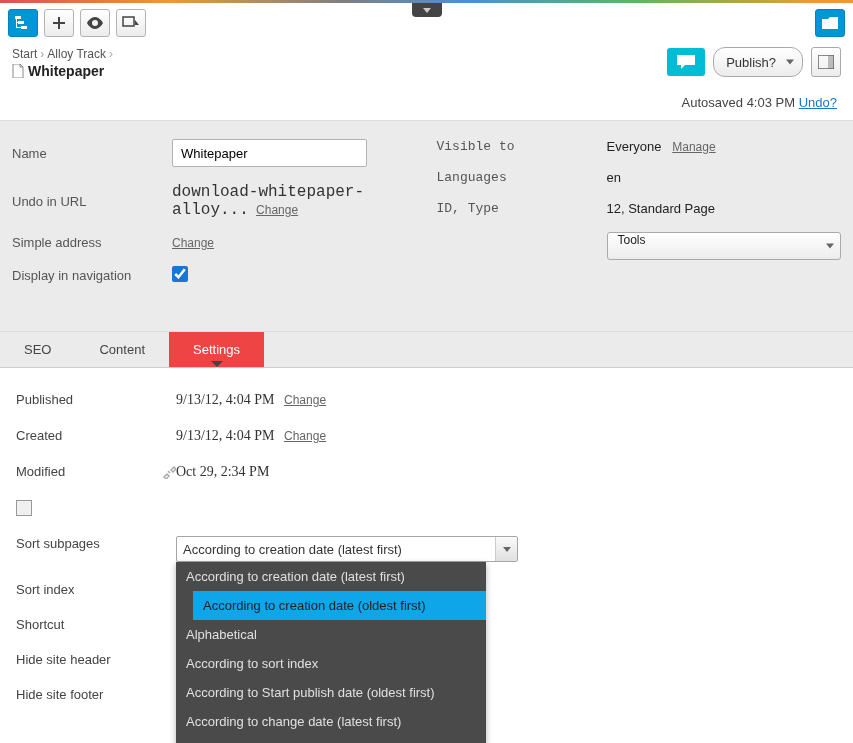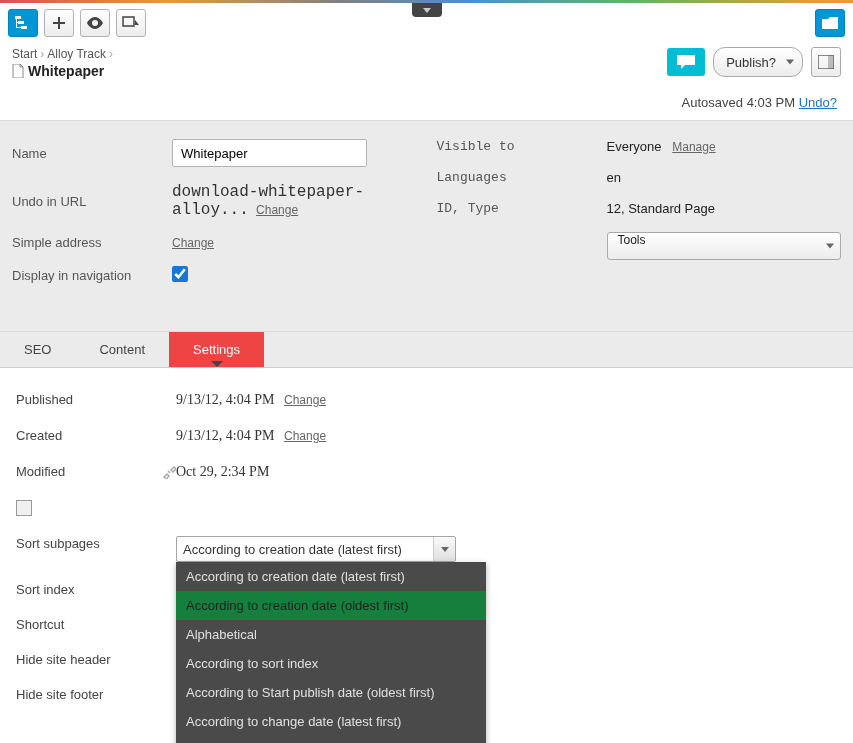--- a/index.html
+++ b/index.html
@@ -57,26 +57,26 @@
 .tab.active::after { content:''; position:absolute; bottom:-6px; left:50%; transform:translateX(-50%); border:6px solid transparent; border-top-color:#444;}
 
 .settings-body { padding: 24px 16px;}
 .srow { display:flex; align-items:flex-start; margin-bottom: 20px;}
 .slabel { width:160px; font-size:13px; color:#444; display:flex; align-items:center; gap:6px;}
 .slabel svg { fill:#999; }
 .svalue { font-size:13px; color:#333;}
 .datestr { font-family:Liberation Serif, serif; font-size:14px; color:#333; margin-right:6px;}
 .simple-cb { width:16px; height:16px; border:1px solid #999; background:#f0f0f0;}
 
-.dropdown-box { position:relative; width:280px;}
+.dropdown-box { position:relative; width:342px;}
 .dropdown-sel { width:100%; height:26px; border:1px solid #a6a6a6; border-radius:2px; display:flex; align-items:center; padding:0 6px; font-size:13px; background:#fff; cursor:pointer;}
 .dropdown-caret-box { position:absolute; right:1px; top:1px; width:22px; height:24px; border-left:1px solid #ccc; background:linear-gradient(#fafafa,#e0e0e0); display:flex; align-items:center; justify-content:center; border-radius:0 2px 2px 0;}
 .dropdown-list { position:absolute; top:26px; left:0; width:310px; background:#4a4a4a; z-index:10; box-shadow:0 2px 6px rgba(0,0,0,.3);}
 .dropdown-item { padding:7px 10px; font-size:13px; color:#e0e0e0; cursor:pointer;}
-.dropdown-item.highlight { background:#15803d; color:#222;}
+.dropdown-item.highlight { background:#0ea5e9; color:#222;margin-left:17px;}
 
 .caret-svg { width:0; height:0; border-left:4px solid transparent; border-right:4px solid transparent; border-top:5px solid #666; display:inline-block;}
 </style>
 </head>
 <body>
 
 <div class="top-gradient"></div>
 <div class="top-tab">
   <svg width="8" height="5" viewBox="0 0 8 5">
       <path d="M0 0 L8 0 L4 5 Z"></path>

